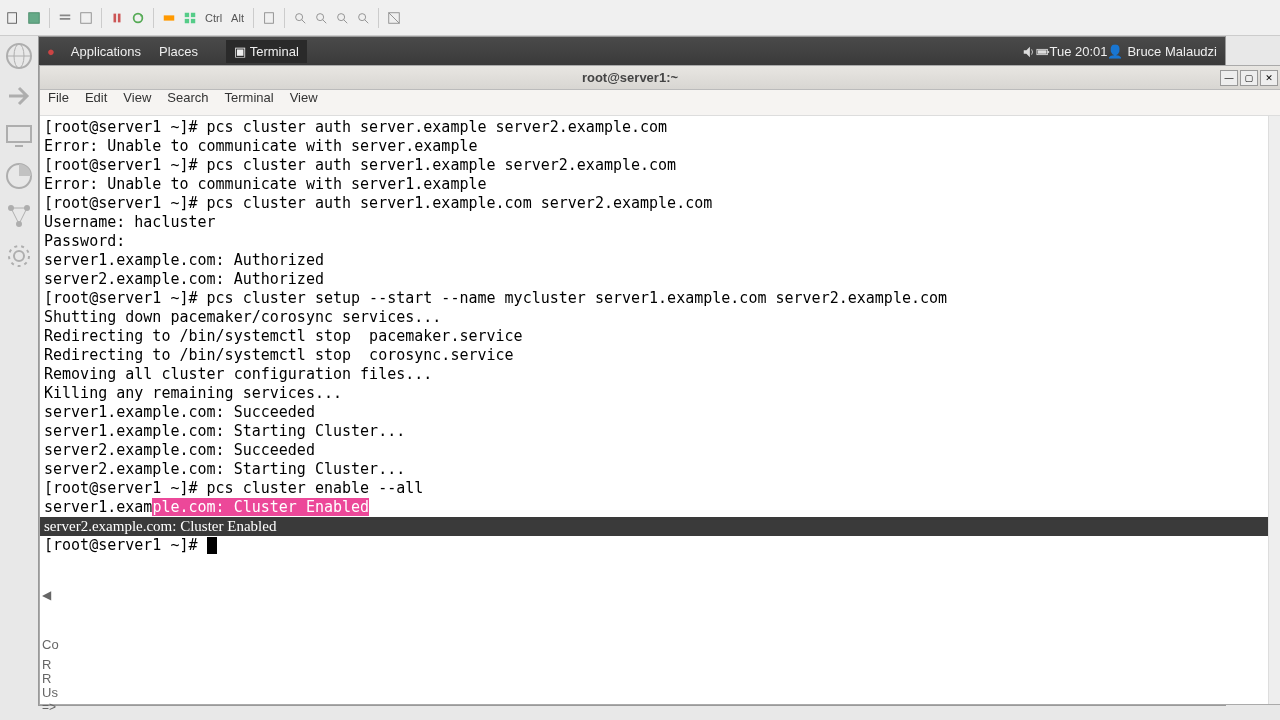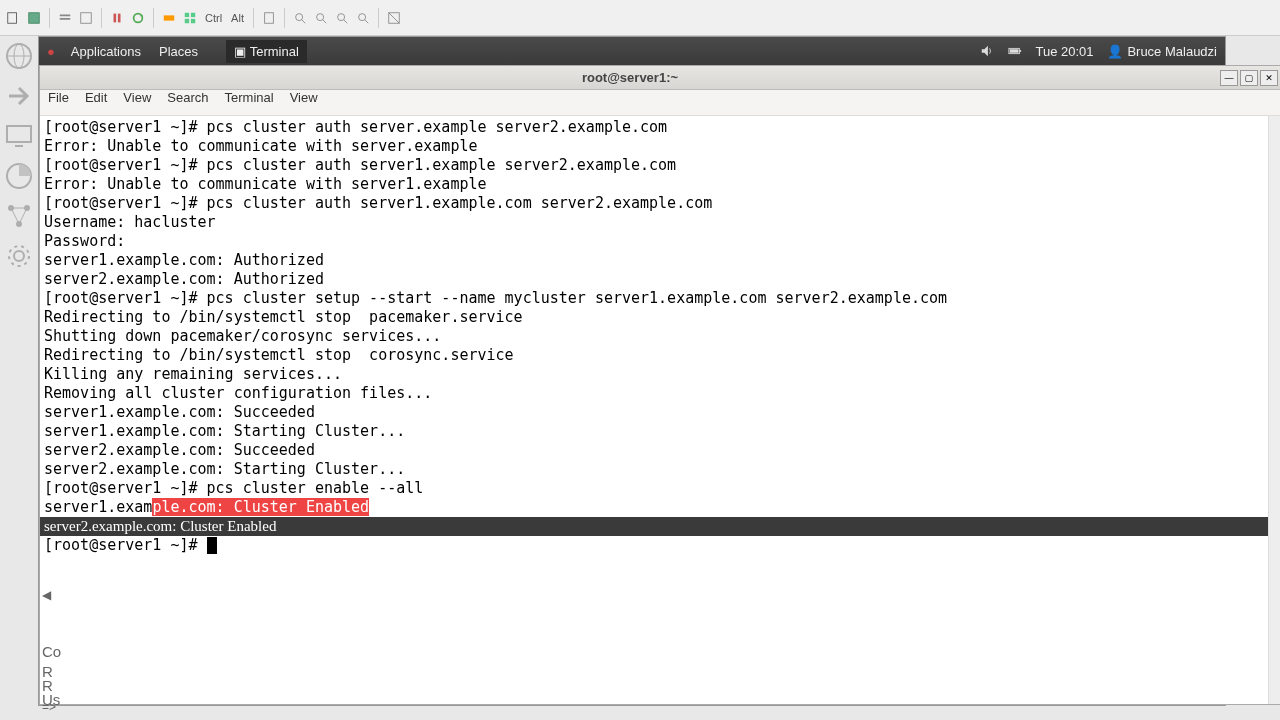--- a/index.html
+++ b/index.html
@@ -20,44 +20,44 @@
     .right-peek { position: absolute; right: 0; top: 290px; width: 58px; font-size: 10px; color: #555; text-align: left; line-height: 1.5; }
     
     
     .vnc-window { position: absolute; left: 38px; top: 36px; width: 1188px; height: 670px; background: #dcdcd8; border: 1px solid #999; }
     
     
     .gnome-panel { height: 28px; background: linear-gradient(#4a4a4a, #3a3a3a); display: flex; align-items: center; padding: 0 8px; color: #eee; font-size: 13px; }
     .panel-left { display: flex; align-items: center; gap: 14px; }
     .panel-item { cursor: pointer; padding: 4px 2px; }
     .panel-item.active { background: #2a2a2a; padding: 4px 8px; margin-left: 12px; }
-    .panel-right { margin-left: auto; display: flex; align-items: center; gap: 14px; }
+    .panel-right { margin-left: auto; display: flex; align-items: flex-end; }
     .panel-icon { width: 14px; height: 14px; display: inline-block; }
     
     
     .term-window { position: absolute; left: 0; top: 28px; width: 1244px; height: 640px; background: #f6f4f2; border: 1px solid #aaa; }
     .term-titlebar { height: 24px; background: linear-gradient(#e8e6e2, #d8d6d2); display: flex; align-items: center; border-bottom: 1px solid #bbb; }
     .term-title { flex: 1; text-align: center; font-size: 13px; color: #444; font-weight: bold; }
     .wctrl { display: flex; gap: 2px; margin-right: 4px; }
     .wbtn { width: 18px; height: 16px; border: 1px solid #999; background: #eee; display: flex; align-items: center; justify-content: center; font-size: 9px; cursor: pointer; }
     
     .term-menubar { height: 26px; display: flex; align-items: flex-start; padding: 0 8px; gap: 16px; font-size: 13px; color: #333; border-bottom: 1px solid #ddd; }
     .term-menu-item { cursor: pointer; }
     
     .term-body { background: #fff; height: calc(100% - 50px); padding: 2px 4px; font-family: "DejaVu Sans Mono", monospace; font-size: 15px; line-height: 19px; color: #000; position: relative; }
     .term-line { white-space: pre; }
     .highlight-bar { position: absolute; background: #3a3a3a; left: 0; right: 14px; font-family: Liberation Serif, serif; }
     .highlight-bar .term-line { color: #fff; }
-    .partial-hl { background: #ef4444; color: #fff; }
+    .partial-hl { background: #ec4899; color: #fff; }
     .cursor { display: inline-block; width: 10px; height: 17px; background: #000; vertical-align: text-bottom; }
     .scrollbar { position: absolute; right: 0; top: 0; bottom: 0; width: 14px; background: #eee; border-left: 1px solid #ddd; }
     
     
     .bottom-arrow { position: absolute; left: 42px; bottom: 118px; font-size: 12px; color: #666; }
-    .bottom-text-area { position: absolute; left: 42px; bottom: 13px; font-size: 15px; color: #666; line-height: 14px; }
+    .bottom-text-area { position: absolute; left: 42px; bottom: 20px; font-size: 13px; color: #666; line-height: 14px; }
     .bottom-prompt { position: absolute; left: 42px; bottom: 6px; font-size: 12px; color: #666; }
   </style>
 </head>
 <body>
 
 <div class="top-toolbar">
   <div class="tb-btn">
       <svg viewBox="0 0 16 16">
         <rect x="2" y="2" width="10" height="12" fill="none" stroke="#555"></rect>
       </svg>
@@ -246,25 +246,25 @@
       <div class="term-line">[root@server1 ~]# pcs cluster auth server.example server2.example.com</div>
       <div class="term-line">Error: Unable to communicate with server.example</div>
       <div class="term-line">[root@server1 ~]# pcs cluster auth server1.example server2.example.com</div>
       <div class="term-line">Error: Unable to communicate with server1.example</div>
       <div class="term-line">[root@server1 ~]# pcs cluster auth server1.example.com server2.example.com</div>
       <div class="term-line">Username: hacluster</div>
       <div class="term-line">Password: </div>
       <div class="term-line">server1.example.com: Authorized</div>
       <div class="term-line">server2.example.com: Authorized</div>
       <div class="term-line">[root@server1 ~]# pcs cluster setup --start --name mycluster server1.example.com server2.example.com</div>
+      <div class="term-line">Shutting down pacemaker/corosync services...</div>
       <div class="term-line">Redirecting to /bin/systemctl stop  pacemaker.service</div>
-      <div class="term-line">Shutting down pacemaker/corosync services...</div>
       <div class="term-line">Redirecting to /bin/systemctl stop  corosync.service</div>
+      <div class="term-line">Removing all cluster configuration files...</div>
       <div class="term-line">Killing any remaining services...</div>
-      <div class="term-line">Removing all cluster configuration files...</div>
       <div class="term-line">server1.example.com: Succeeded</div>
       <div class="term-line">server1.example.com: Starting Cluster...</div>
       <div class="term-line">server2.example.com: Succeeded</div>
       <div class="term-line">server2.example.com: Starting Cluster...</div>
       <div class="term-line">[root@server1 ~]# pcs cluster enable --all</div>
       <div class="term-line"><span>server1.exam</span><span class="partial-hl">ple.com: Cluster Enabled</span></div>
       <div class="highlight-bar" style="top:401px;height:19px;">
         <div class="term-line" style="padding-left:4px;">server2.example.com: Cluster Enabled</div>
       </div>
       <div class="term-line" style="margin-top:19px;"><span>[root@server1 ~]# </span><span class="cursor"></span></div>

